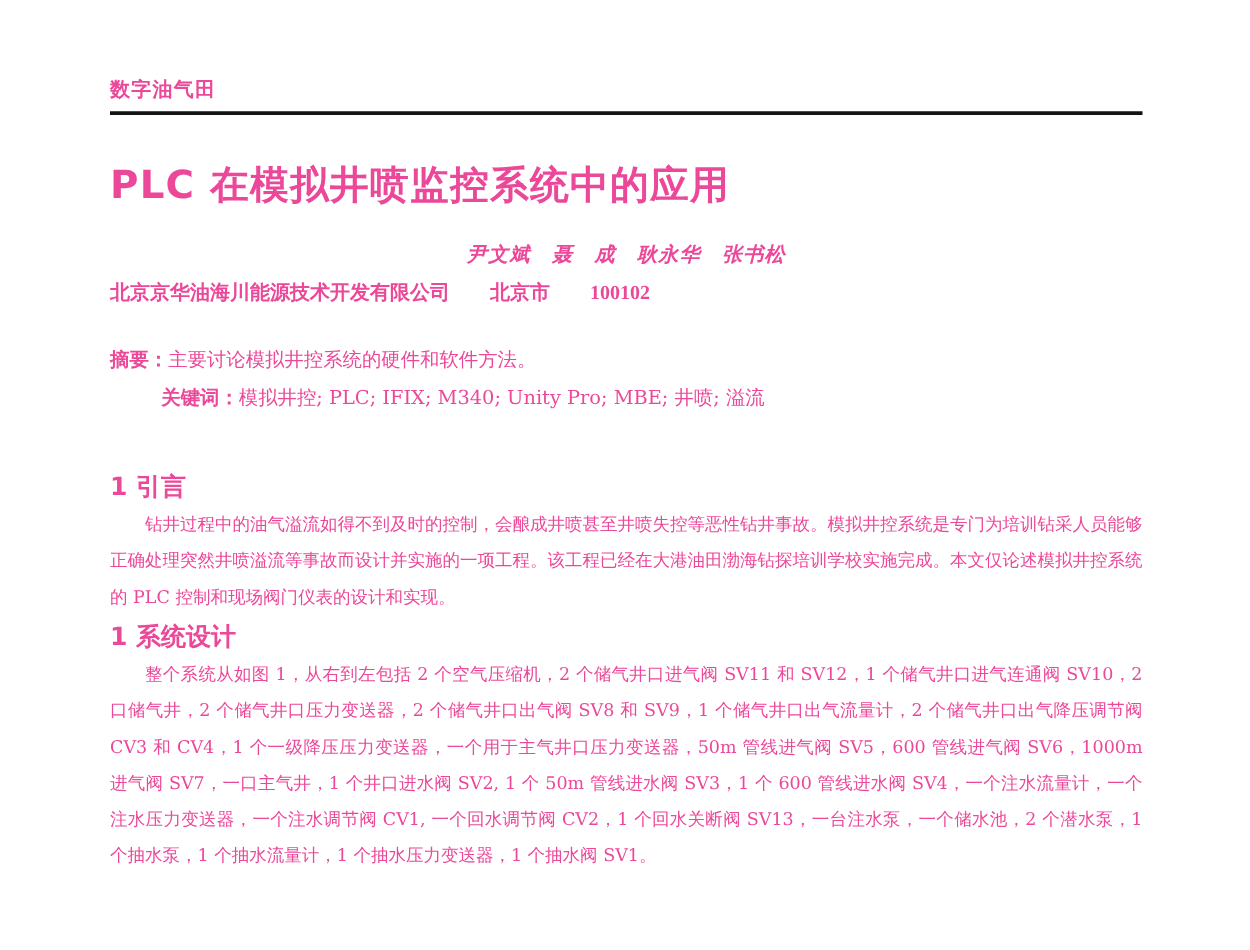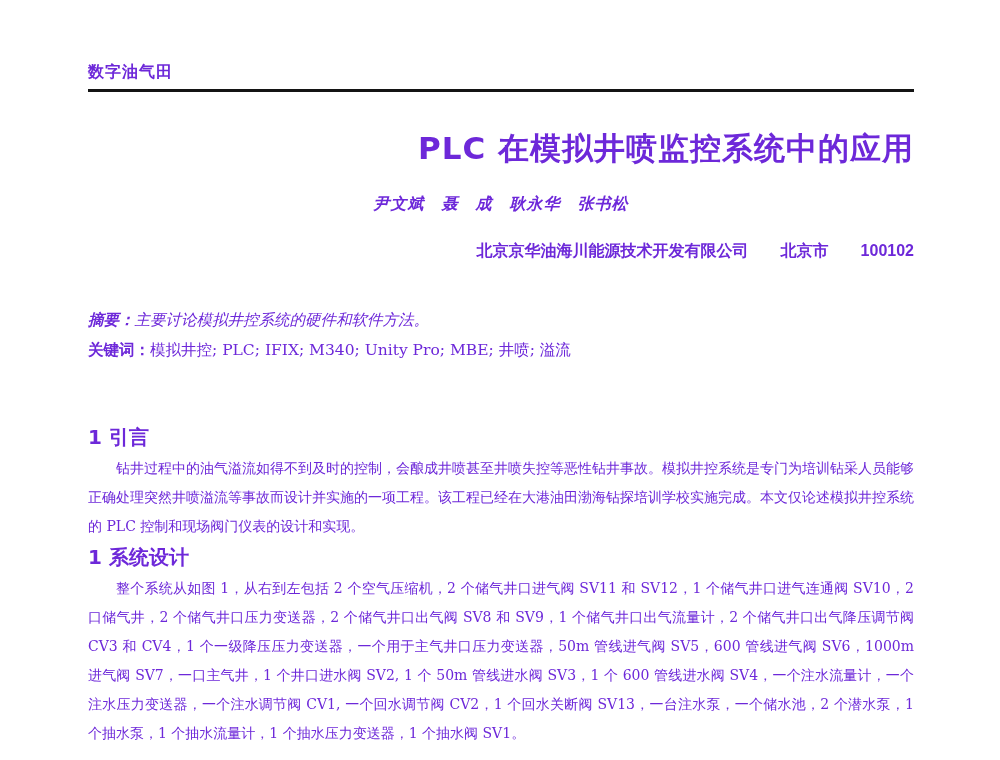--- a/index.html
+++ b/index.html
@@ -5,21 +5,21 @@
   html, body {
     margin: 0;
     padding: 0;
     background: #ffffff;
   }
   .page {
     position: relative;
     width: 1000px;
     height: 760px;
     background: #ffffff;
-    color: #6d28d9;
+    color: #ec4899;
     overflow: hidden;
     font-family: "DejaVu Serif", "Liberation Serif", serif;
   }
   .inner {
     margin: 0 86px 0 88px;
   }
   .runhead {
     padding-top: 62px;
     font-size: 16px;
     font-family: "DejaVu Sans", "Liberation Sans", sans-serif;
@@ -27,63 +27,63 @@
     letter-spacing: 1px;
     line-height: 20px;
   }
   .rule {
     margin-top: 7px;
     height: 3px;
     background: #141414;
   }
   .title {
     margin: 36px 0 0 0;
-    text-align: right;
+    text-align: left;
     font-size: 31px;
     line-height: 40px;
     font-weight: 700;
     letter-spacing: 1px;
     font-family: "DejaVu Sans", "Liberation Sans", sans-serif;
   }
   .authors {
     margin-top: 25px;
     text-align: center;
     font-size: 16px;
     line-height: 22px;
     font-weight: 700;
     font-style: italic;
     letter-spacing: 1px;
   }
   .affiliation {
-    margin-top: 25px;
-    text-align: right;
+    margin-top: 9px;
+    text-align: left;
     font-size: 16px;
     line-height: 22px;
     font-weight: 600;
-    font-family: Liberation Sans, sans-serif;
+    font-family: Liberation Serif, serif;
   }
   .meta {
     margin: 0;
     font-size: 15.5px;
     line-height: 28px;
   }
-  .abstract { margin-top: 44px; font-style: italic; }
-  .keywords { margin-top: 2px; }
+  .abstract { margin-top: 28px; }
+  .keywords { margin-top: 2px; margin-left: 41px; }
   .meta-label {
     font-weight: 700;
     font-family: "DejaVu Sans", "Liberation Sans", sans-serif;
   }
   .section-heading {
     margin: 0;
     font-size: 20px;
     line-height: 26px;
     font-weight: 700;
     font-family: "DejaVu Sans", "Liberation Sans", sans-serif;
   }
-  .sec1-heading { margin-top: 60px; }
+  .sec1-heading { margin-top: 44px; }
   .sec2-heading { margin-top: 3px; }
   .body-paragraph {
     margin: 4px 0 0 0;
     font-size: 14px;
     line-height: 29px;
     text-align: justify;
     text-indent: 2em;
   }
 </style>
 </head>

